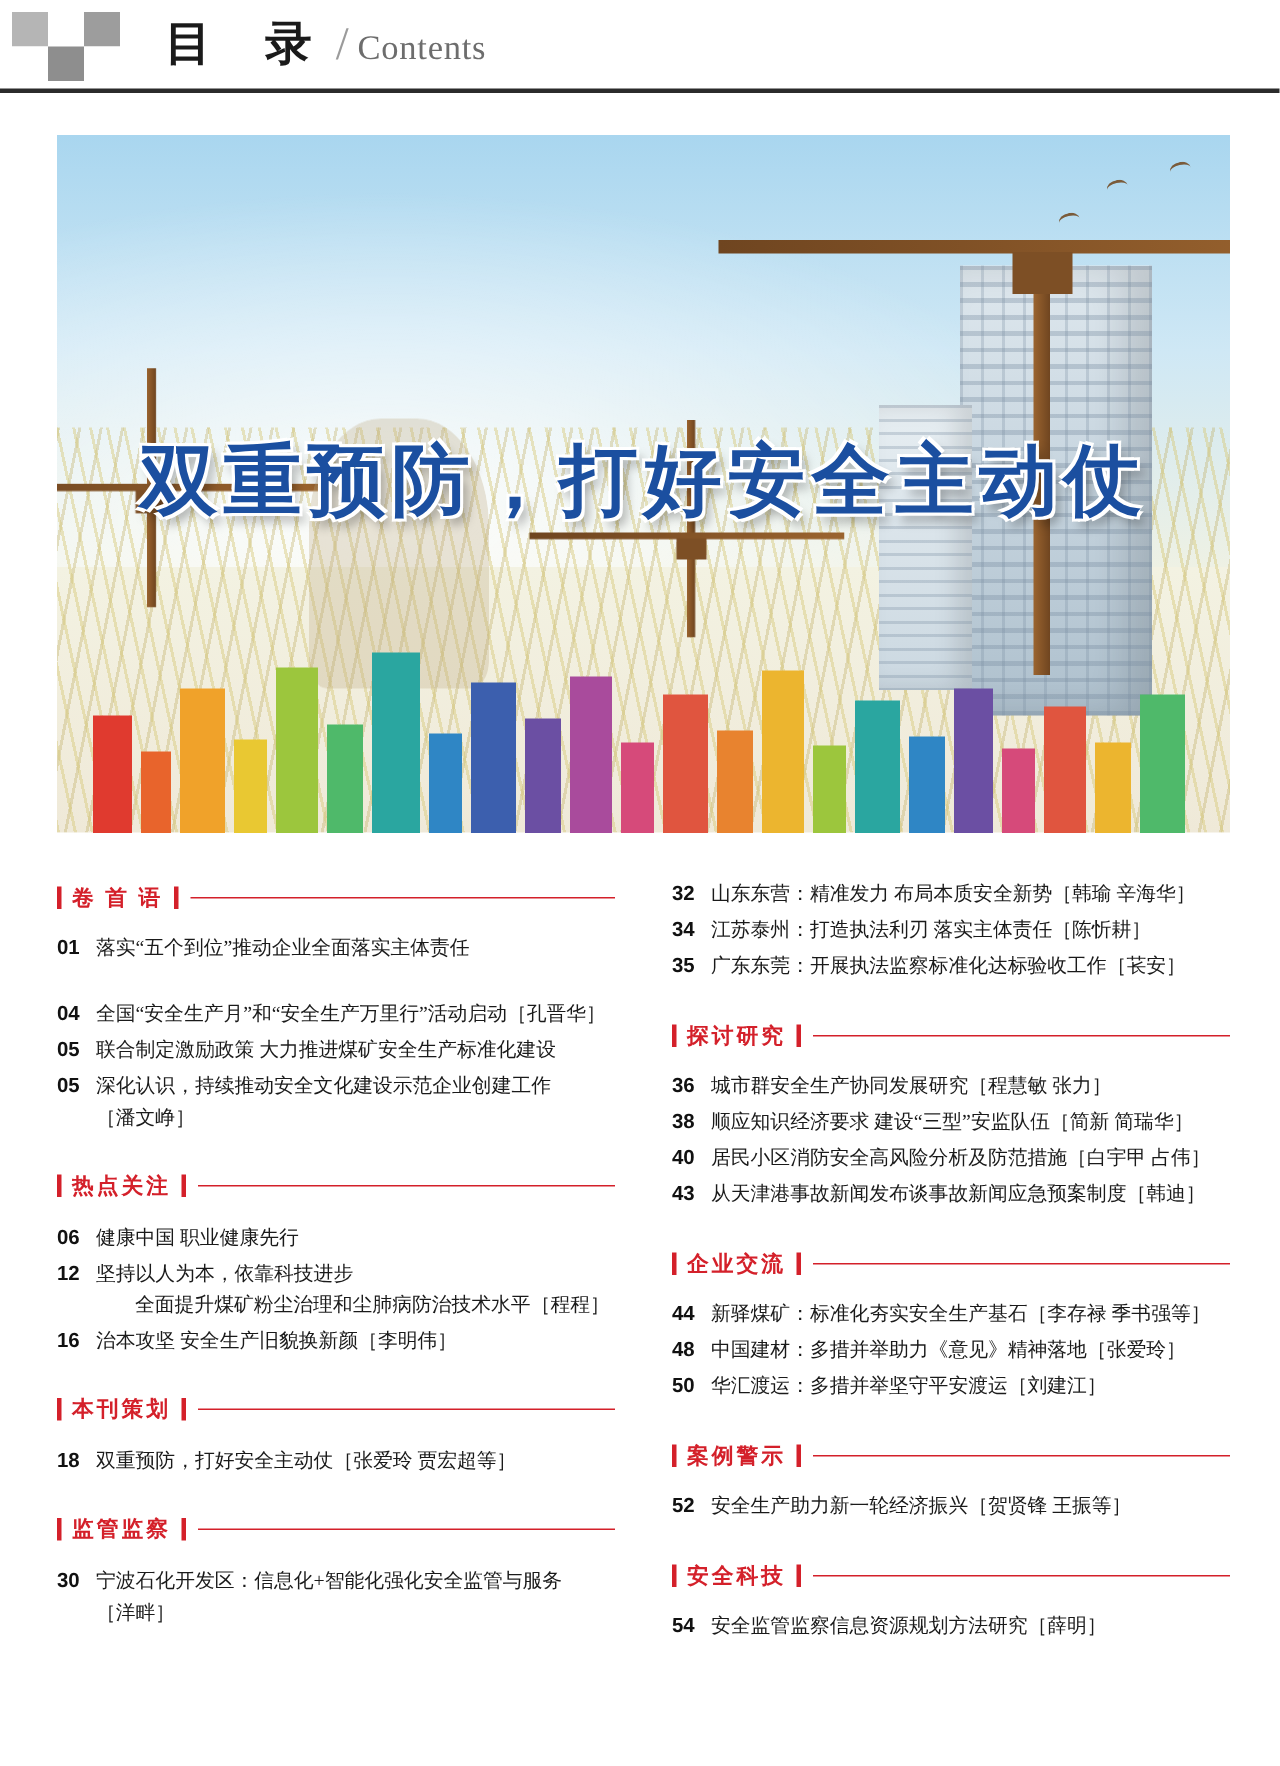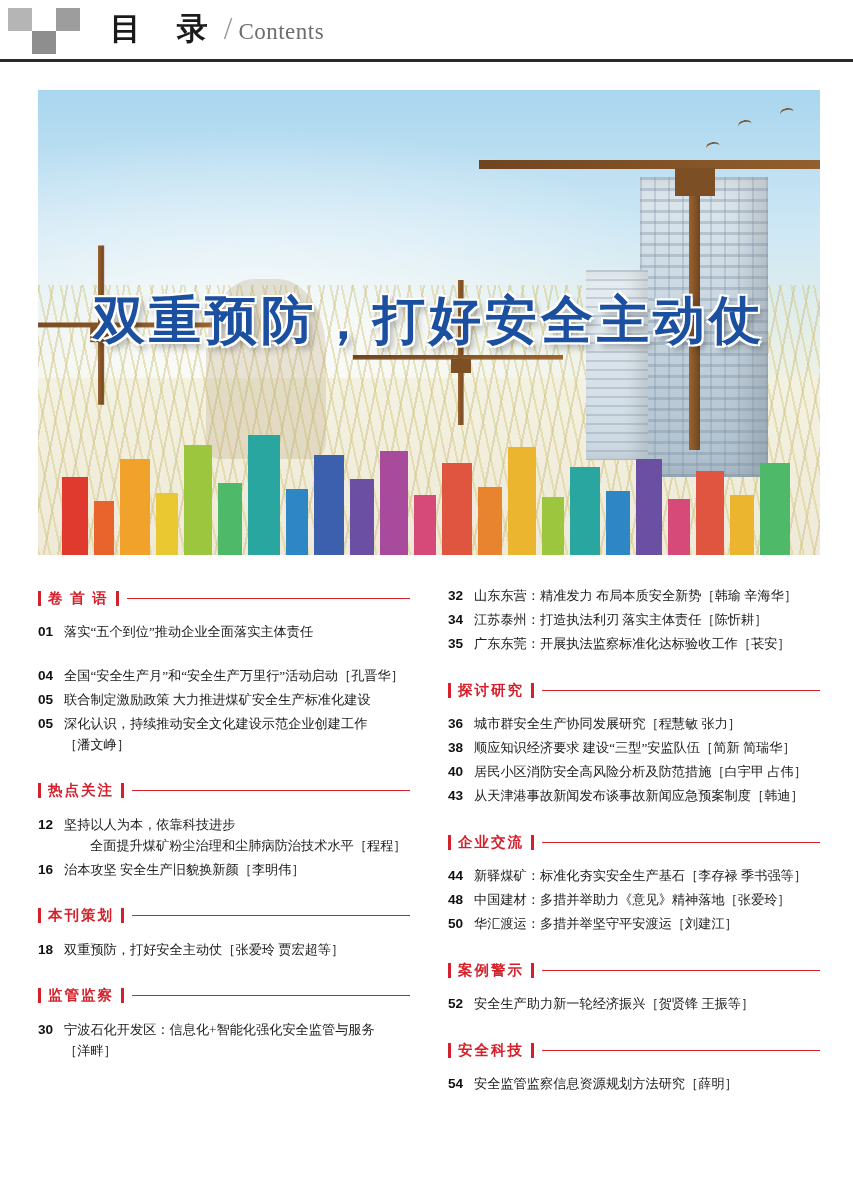--- a/index.html
+++ b/index.html
@@ -396,20 +396,24 @@
     <div class="spacer-lg"></div>
 
     <div class="sect">
       <div class="sect-head">
         <span class="sect-bar"></span>
         <span class="sect-name">热点关注</span>
         <span class="sect-bar2"></span>
         <span class="sect-line"></span>
       </div>
       <div class="entry">
+        <span class="pg">06</span>
+        <span class="txt">健康中国 职业健康先行</span>
+      </div>
+      <div class="entry">
         <span class="pg">12</span>
         <span class="txt">
           <span>坚持以人为本，依靠科技进步</span>
           <span class="cont-line"><span>全面提升煤矿粉尘治理和尘肺病防治技术水平</span><span class="author">［程程］</span></span>
         </span>
       </div>
       <div class="entry">
         <span class="pg">16</span>
         <span class="txt"><span>治本攻坚 安全生产旧貌换新颜</span><span class="author">［李明伟］</span></span>
       </div>

